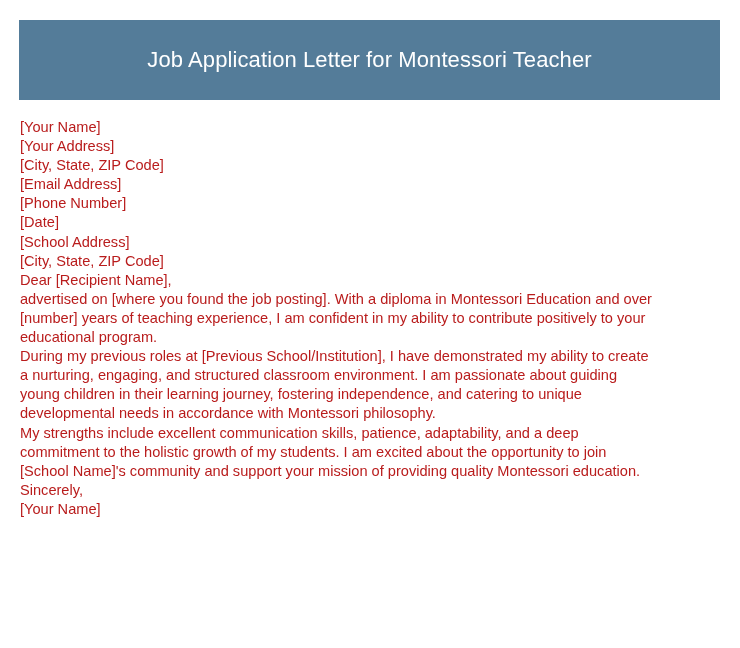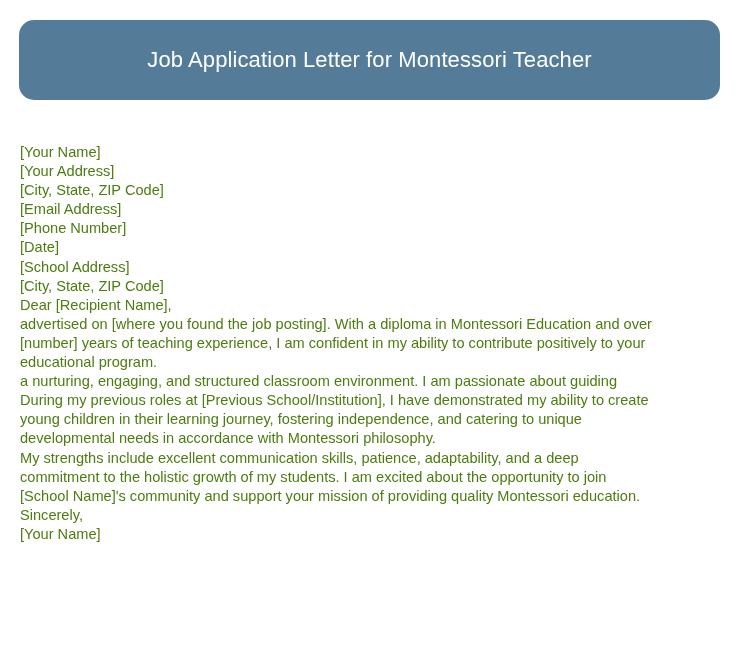--- a/index.html
+++ b/index.html
@@ -23,38 +23,37 @@
     position: absolute;
     left: 19px;
     top: 20px;
     width: 701px;
     height: 80px;
     background: #547c99;
     display: flex;
     align-items: center;
     justify-content: center;
     box-sizing: border-box;
-    border-radius: 15px;
   }
   .doc-title {
     color: #ffffff;
     font-size: 22px;
     font-weight: normal;
     letter-spacing: 0.1px;
     line-height: 26px;
     text-align: center;
     font-family: "Liberation Sans", sans-serif;
     margin: 0;
   }
   .letter-body {
     position: absolute;
     left: 20px;
-    top: 143px;
+    top: 118px;
     width: 702px;
-    color: #4d7c0f;
+    color: #b91c1c;
     font-size: 14.6px;
     line-height: 19.1px;
     font-family: "Liberation Sans", sans-serif;
   }
   .letter-block {
     margin: 0;
     padding: 0;
   }
   .letter-line {
     display: block;
@@ -102,22 +101,22 @@
       <span class="letter-line">Dear [Recipient Name],</span>
     </div>
 
     <div class="letter-para">
       <span class="wrap-line">advertised on [where you found the job posting]. With a diploma in Montessori Education and over</span>
       <span class="wrap-line">[number] years of teaching experience, I am confident in my ability to contribute positively to your</span>
       <span class="wrap-line">educational program.</span>
     </div>
 
     <div class="letter-para">
+      <span class="wrap-line">During my previous roles at [Previous School/Institution], I have demonstrated my ability to create</span>
       <span class="wrap-line">a nurturing, engaging, and structured classroom environment. I am passionate about guiding</span>
-      <span class="wrap-line">During my previous roles at [Previous School/Institution], I have demonstrated my ability to create</span>
       <span class="wrap-line">young children in their learning journey, fostering independence, and catering to unique</span>
       <span class="wrap-line">developmental needs in accordance with Montessori philosophy.</span>
     </div>
 
     <div class="letter-para">
       <span class="wrap-line">My strengths include excellent communication skills, patience, adaptability, and a deep</span>
       <span class="wrap-line">commitment to the holistic growth of my students. I am excited about the opportunity to join</span>
       <span class="wrap-line">[School Name]'s community and support your mission of providing quality Montessori education.</span>
     </div>
 

